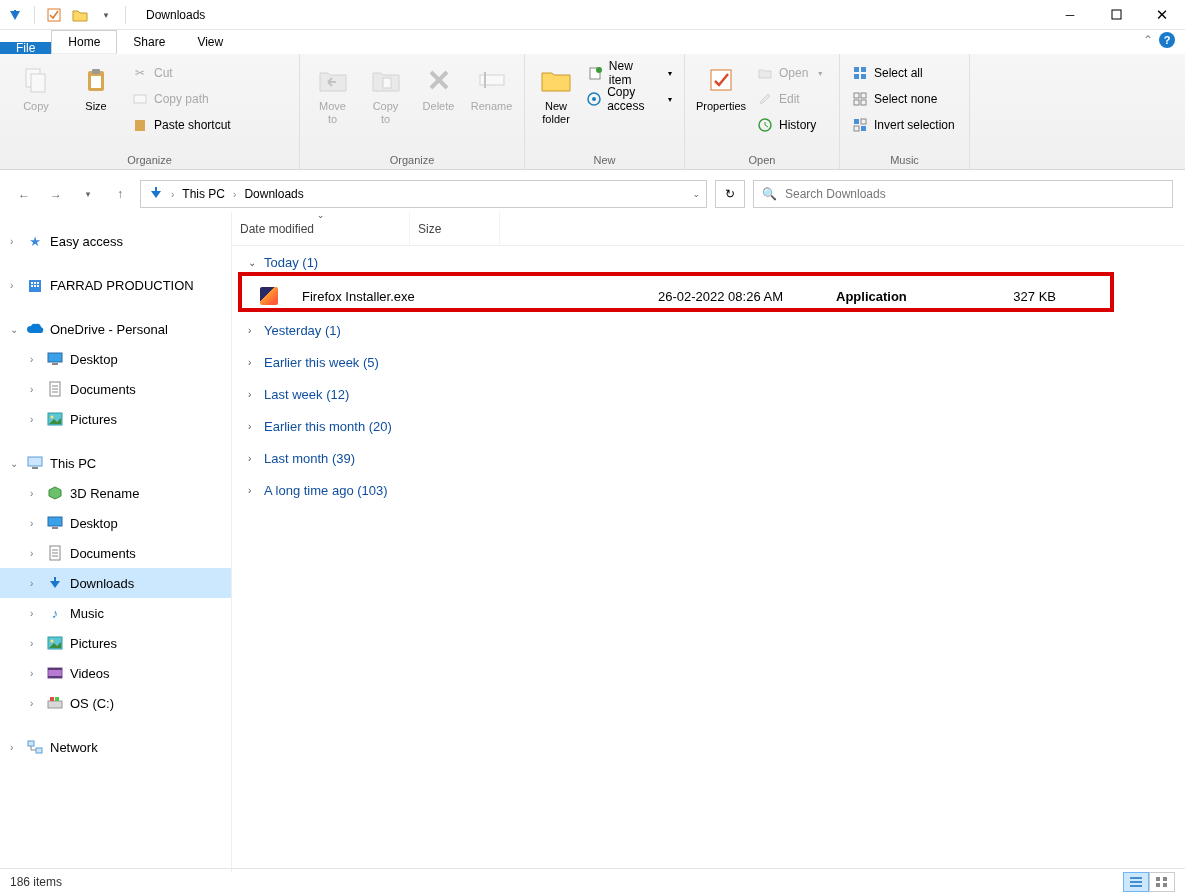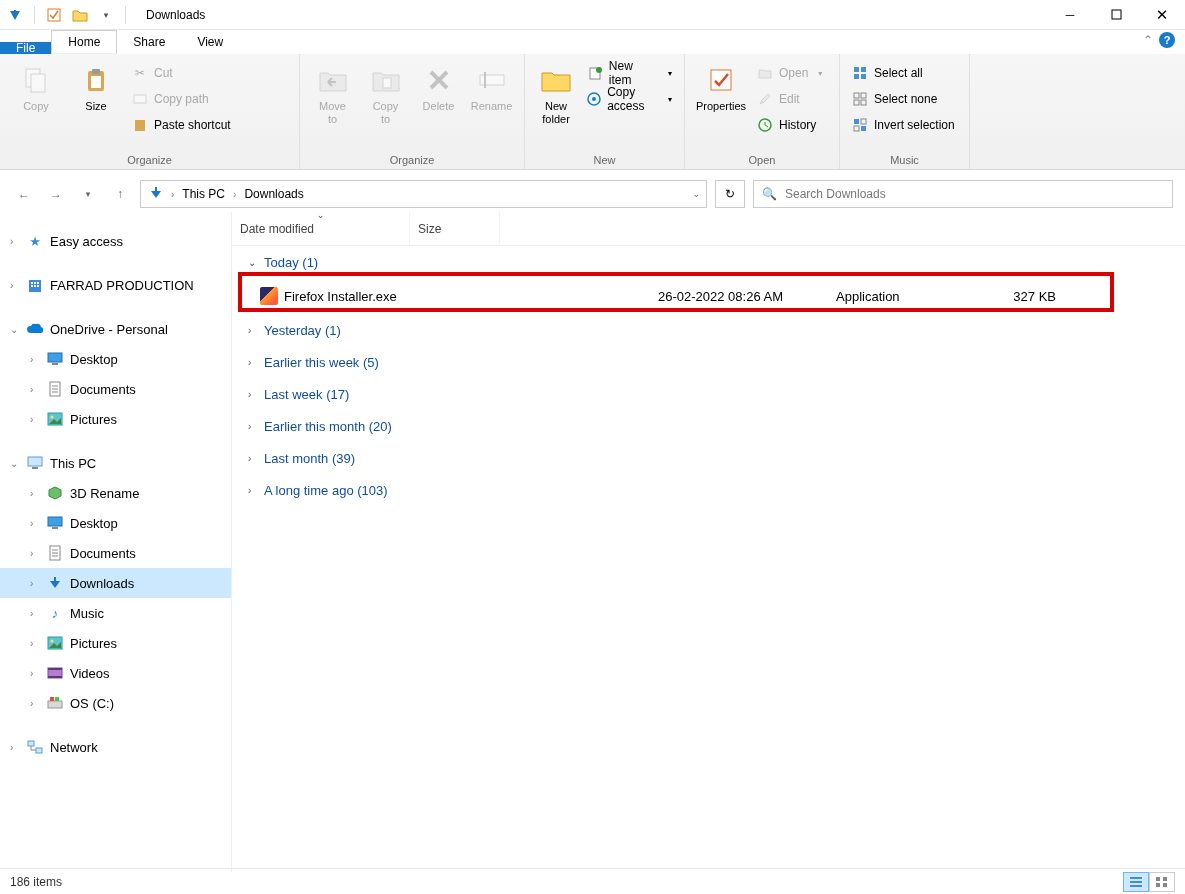--- a/index.html
+++ b/index.html
@@ -62,23 +62,23 @@
 .col.name-col { width: 418px; padding-left: 18px; }
 .col.mod-col { width: 178px; position: relative; }
 .col.type-col { width: 150px; }
 .col.size-col { width: 90px; }
 .sort-arrow { position: absolute; top: -2px; left: 50%; transform: translateX(-50%); font-size: 9px; color: #555; }
 
 .group-hdr { display: flex; align-items: center; gap: 4px; color: #0f4e9e; font-size: 13px; height: 32px; padding-left: 16px; }
 .group-hdr .caret { font-size: 10px; color: #555; width: 12px; }
 .row { display: flex; align-items: center; height: 36px; font-size: 13px; }
 .row .cell { padding: 0 8px; }
-.row .c-name { width: 418px; display: flex; align-items: center; gap: 6px; padding-left: 28px; }
+.row .c-name { width: 418px; display: flex; align-items: center; gap: 24px; padding-left: 28px; }
 .row .c-mod { width: 178px; }
-.row .c-type { width: 150px; }
+.row .c-type { width: 150px; font-weight: bold; }
 .row .c-size { width: 90px; text-align: right; padding-right: 12px;}
 .row .fileicon { width: 18px; height: 18px; background: linear-gradient(135deg,#2b2866 40%,#ff9a2e 40%,#ff5c3a 80%); border-radius: 2px; }
 .hl-box { position: absolute; border: 4px solid #d80000; pointer-events: none; }
 
 
 .status { position: absolute; bottom: 0; left: 0; right: 0; height: 26px; border-top: 1px solid #e5e5e5; display: flex; align-items: center; padding: 0 10px; font-size: 12px; color: #333; }
 .status .views { margin-left: auto; display: flex; gap: 0; }
 .status .vbtn { width: 26px; height: 20px; border: 1px solid #ccc; display: flex; align-items: center; justify-content: center; }
 .status .vbtn.active { background: #cce8ff; border-color: #72b5f2; }
 </style>
@@ -562,21 +562,21 @@
     <div class="group-hdr">
         <span class="caret">›</span>
         <span>Yesterday (1)</span>
       </div>
     <div class="group-hdr">
         <span class="caret">›</span>
         <span>Earlier this week (5)</span>
       </div>
     <div class="group-hdr">
         <span class="caret">›</span>
-        <span>Last week (17)</span>
+        <span>Last week (12)</span>
       </div>
     <div class="group-hdr">
         <span class="caret">›</span>
         <span>Earlier this month (20)</span>
       </div>
     <div class="group-hdr">
         <span class="caret">›</span>
         <span>Last month (39)</span>
       </div>
     <div class="group-hdr">

